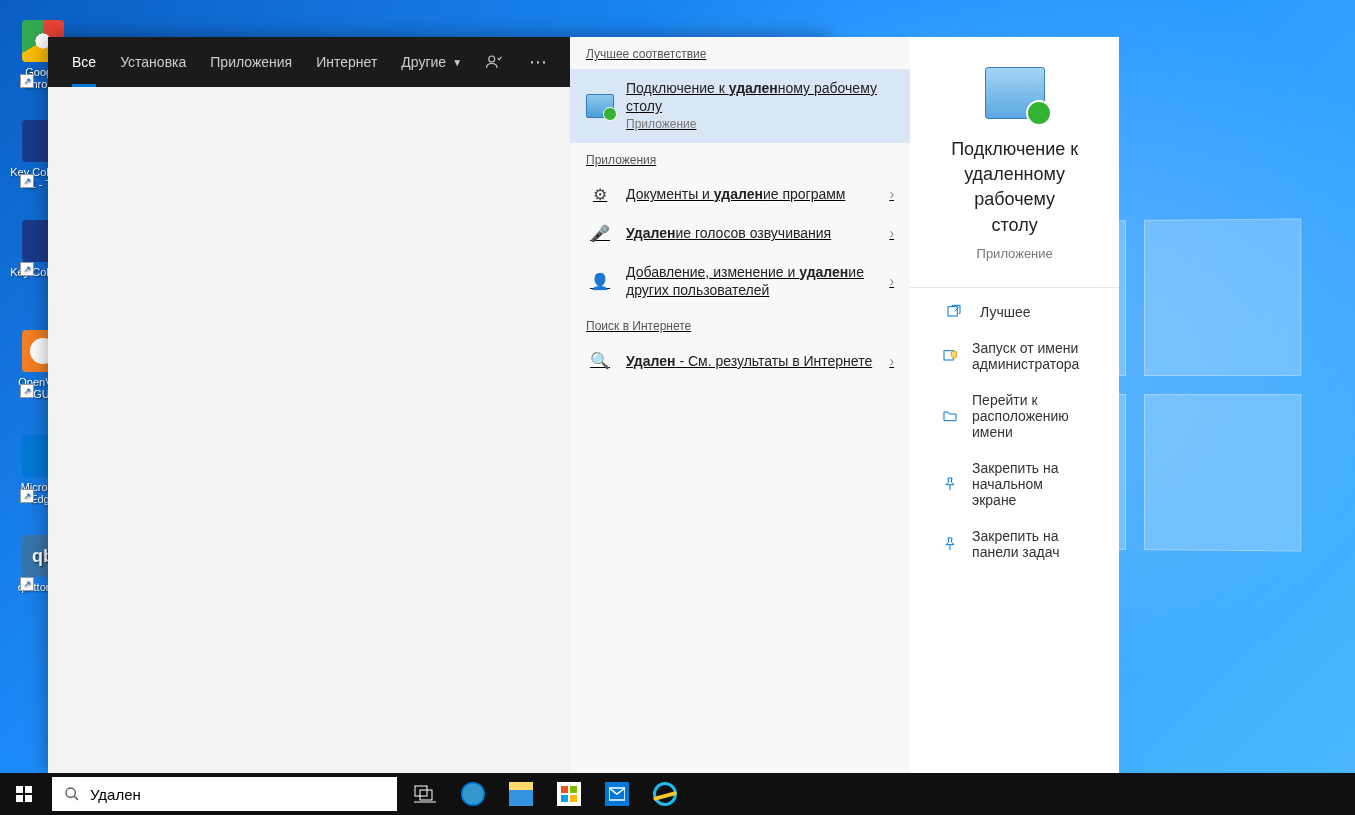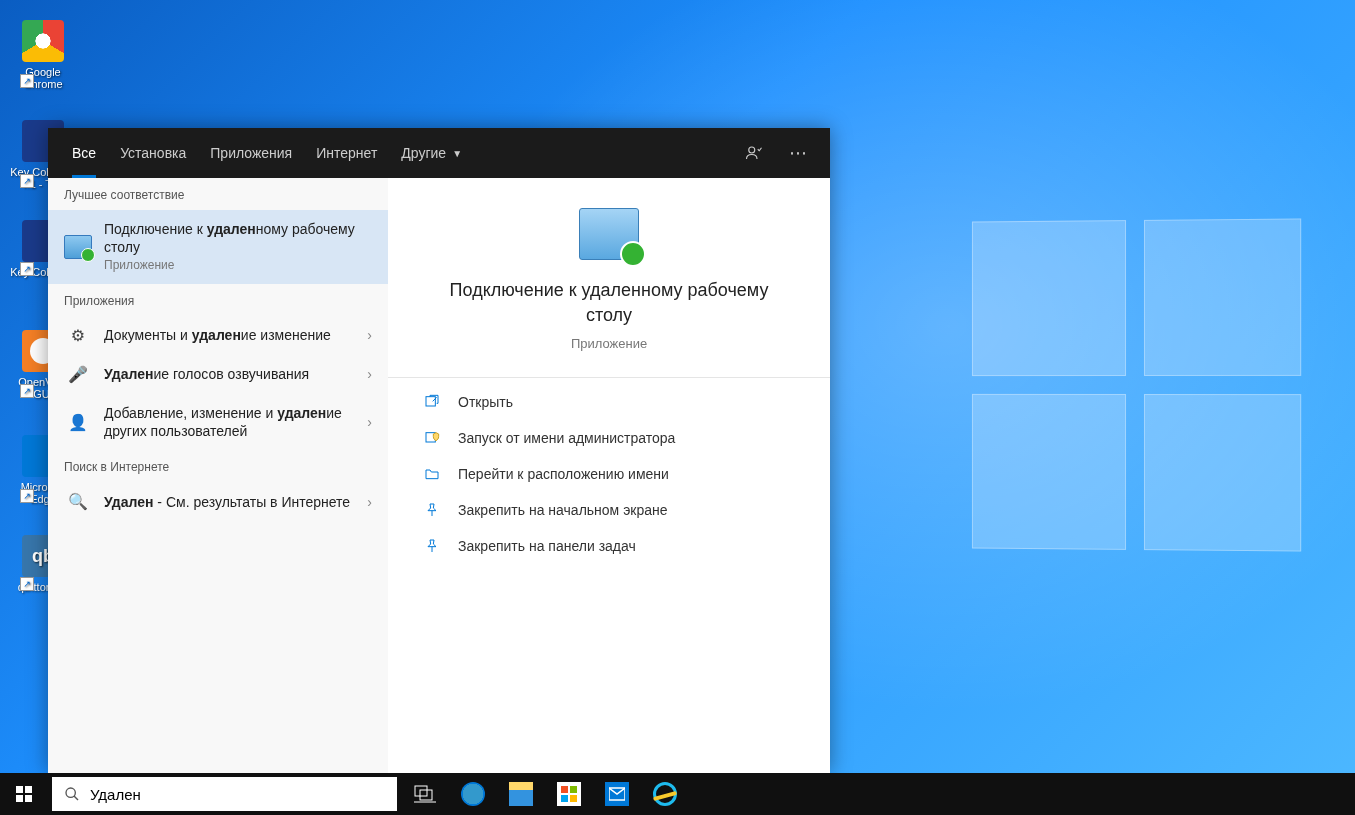--- a/index.html
+++ b/index.html
@@ -46,35 +46,35 @@
   width:345px; height:34px; background:#fff; margin:0 4px; display:flex; align-items:center; padding:0 12px;
 }
 .search-box svg { width:16px; height:16px; margin-right:10px; }
 .search-box input { border:none; outline:none; font-size:15px; flex:1; background:transparent; }
 
 .tb-icon { width:48px; height:42px; display:flex; align-items:center; justify-content:center; cursor:pointer; }
 .tb-square { width:24px; height:24px; }
 
 
 .search-panel {
-  position:absolute; left:48px; bottom:42px; width:782px; height:645px; background:#f2f2f2;
-  display:flex; flex-direction:column; box-shadow:0 0 20px rgba(0,0,0,0.4);
+  position:absolute; left:48px; bottom:42px; width:782px; height:736px; background:#f2f2f2;
+  display:flex; flex-direction:row; box-shadow:0 0 20px rgba(0,0,0,0.4);
 }
 .sp-tabs {
   height:50px; background:#1b1b1b; display:flex; align-items:center; padding:0 12px; color:#ccc; font-size:14px;
 }
 .sp-tab { padding:0 12px; height:50px; display:flex; align-items:center; cursor:pointer; position:relative; }
 .sp-tab.active { color:#fff; }
 .sp-tab.active::after { content:""; position:absolute; bottom:0; left:12px; right:12px; height:3px; background:#0078d7; }
 .sp-tab .caret { margin-left:6px; font-size:10px; }
 .sp-tabs-right { margin-left:auto; display:flex; gap:4px; }
 .sp-tr-btn { width:40px; height:40px; display:flex; align-items:center; justify-content:center; cursor:pointer; color:#ccc; font-size:18px; }
 
 .sp-body { flex:1; display:flex; }
-.sp-left { width:340px; background:#f8f8f8; overflow:hidden; }
+.sp-left { width:340px; background:#f8f8f8; overflow:hidden;text-decoration:underline; }
 .sp-right { flex:1; background:#fff; display:flex; flex-direction:column; align-items:center; padding-top:30px; }
 
 .sp-section-header { padding:10px 16px 8px; font-size:12px; color:#555; }
 .sp-item { display:flex; align-items:center; padding:10px 16px; cursor:pointer; font-size:14px; color:#222; position:relative; }
 .sp-item.selected { background:#d8e6f5; }
 .sp-item .item-icon { width:28px; display:flex; align-items:center; justify-content:center; margin-right:12px; font-size:16px; color:#444; }
 .sp-item .item-text { flex:1; line-height:1.3; }
 .sp-item .item-sub { font-size:12px; color:#777; margin-top:2px; }
 .sp-item .chev { color:#888; font-size:14px; margin-left:8px; }
 
@@ -170,21 +170,21 @@
         <div class="item-text">
           <div><span>Подключение к </span><b>удален</b><span>ному рабочему столу</span></div>
           <div class="item-sub">Приложение</div>
         </div>
       </div>
 
       <div class="sp-section-header">Приложения</div>
       <div id="settings-list">
           <div class="sp-item">
             <div class="item-icon">⚙</div>
-            <div class="item-text"><span>Документы и </span><b>удален</b><span>ие изменение</span></div>
+            <div class="item-text"><span>Документы и </span><b>удален</b><span>ие программ</span></div>
             <div class="chev">›</div>
           </div>
           <div class="sp-item">
             <div class="item-icon">🎤</div>
             <div class="item-text"><span></span><b>Удален</b><span>ие голосов озвучивания</span></div>
             <div class="chev">›</div>
           </div>
           <div class="sp-item">
             <div class="item-icon">👤</div>
             <div class="item-text"><span>Добавление, изменение и </span><b>удален</b><span>ие других пользователей</span></div>
@@ -206,21 +206,21 @@
       <div class="preview-sub">Приложение</div>
       <div class="action-list" id="action-list">
           <div class="action-item">
             <div class="a-icon">
               <svg width="16" height="16" viewBox="0 0 24 24" fill="none" stroke="#0078d7" stroke-width="1.5">
                 <rect x="3" y="4" width="14" height="14"></rect>
                 <path d="M9 4V2h12v12h-2"></path>
                 <path d="M13 11l6-6"></path>
               </svg>
             </div>
-            <span>Открыть</span>
+            <span>Лучшее</span>
           </div>
           <div class="action-item">
             <div class="a-icon">
               <svg width="16" height="16" viewBox="0 0 24 24" fill="none" stroke="#0078d7" stroke-width="1.5">
                 <rect x="3" y="4" width="14" height="14"></rect>
                 <path d="M14 6l4-2 4 2v4c0 3-2 5-4 6-2-1-4-3-4-6z" fill="#ffd76a" stroke="#c9a227"></path>
               </svg>
             </div>
             <span>Запуск от имени администратора</span>
           </div>

